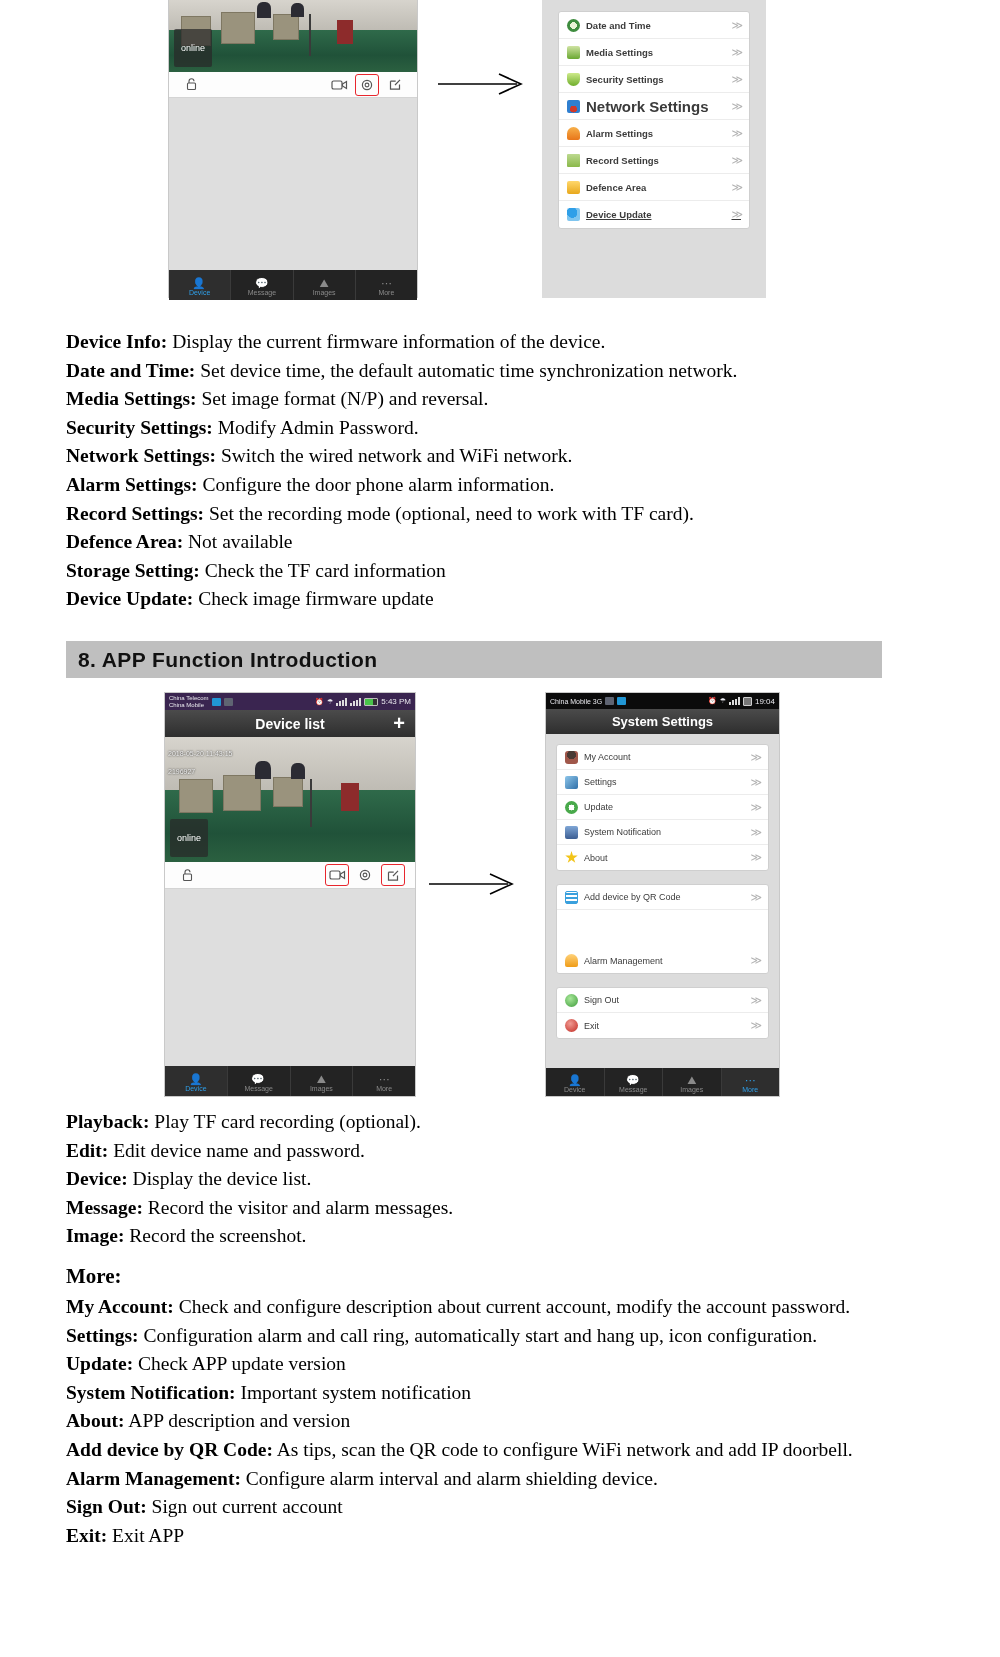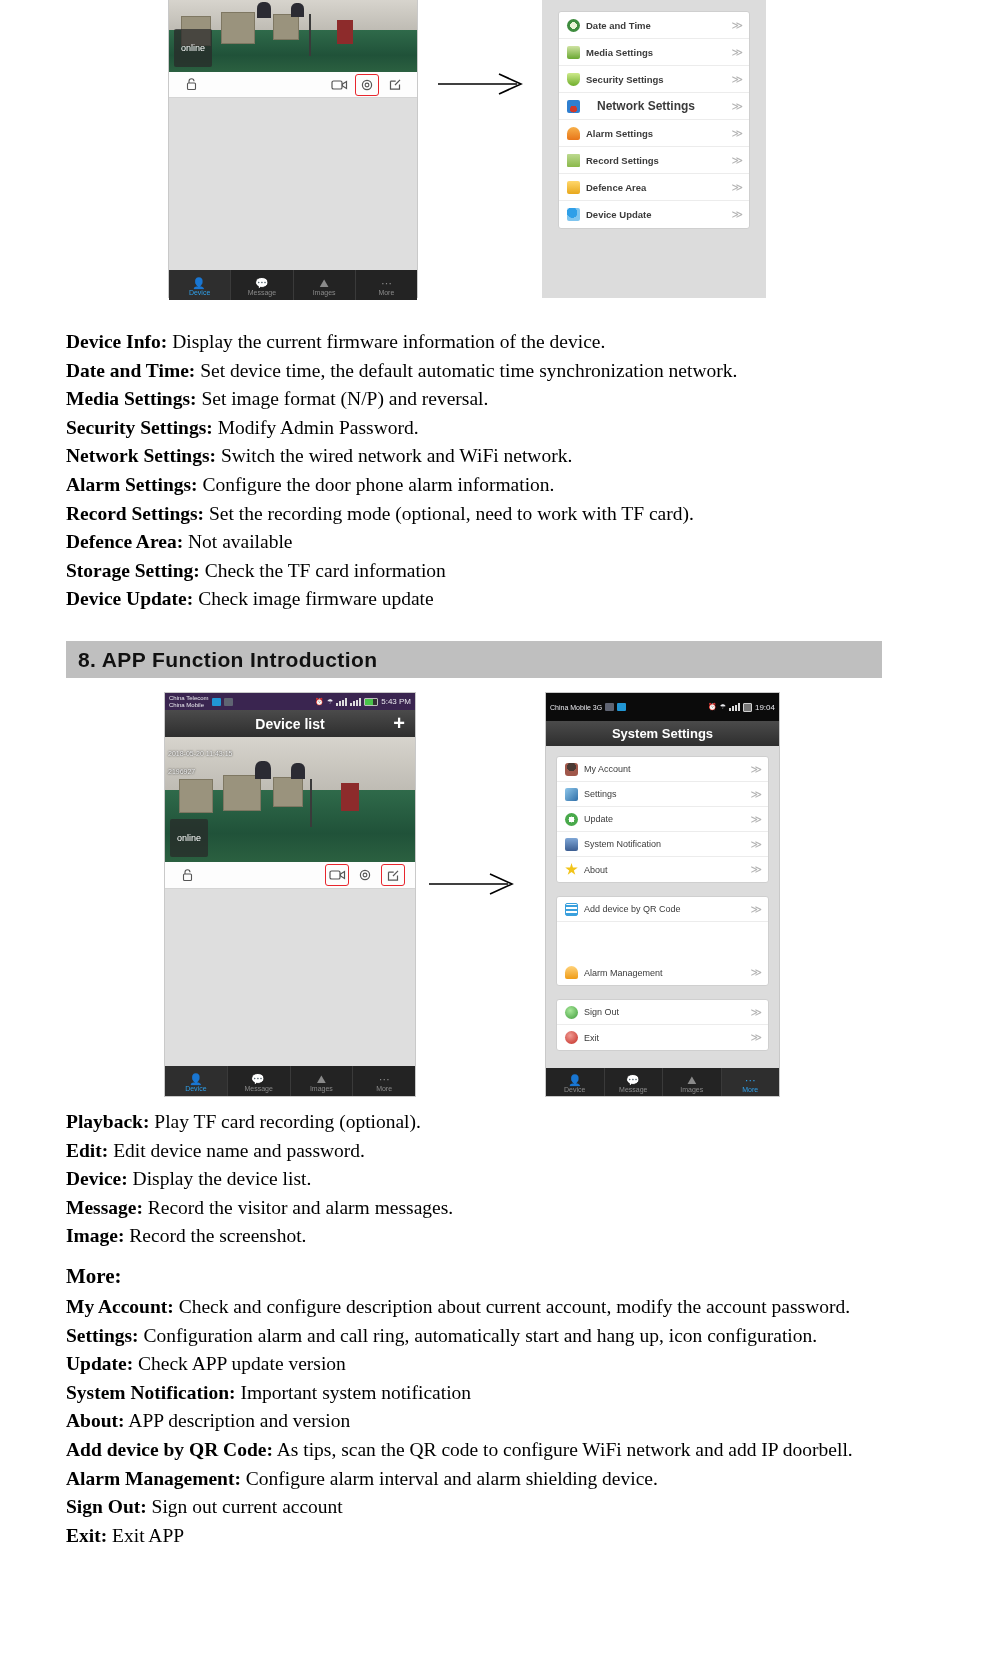--- a/index.html
+++ b/index.html
@@ -242,39 +242,39 @@
           <span class="lbl" style="font-size:9.5px;font-weight:bold;">Media Settings</span>
           <span class="chev">≫</span>
         </div>
         <div class="listrow" style="height:27px;">
           <span class="ico" style="background:linear-gradient(180deg,#cde98a,#6fae2c); border-radius:2px 2px 50% 50%;"></span>
           <span class="lbl" style="font-size:9.5px;font-weight:bold;">Security Settings</span>
           <span class="chev">≫</span>
         </div>
         <div class="listrow" style="height:27px;">
           <span class="ico" style="background:radial-gradient(circle at 50% 70%, #d0392b 30%, #2f7fd0 31%);"></span>
-          <span class="lbl" style="font-size:12px;font-weight:bold;margin-left:11px;">Network Settings</span>
+          <span class="lbl" style="font-size:15px;font-weight:bold;">Network Settings</span>
           <span class="chev">≫</span>
         </div>
         <div class="listrow" style="height:27px;">
           <span class="ico" style="background:linear-gradient(180deg,#f7b04a,#e8761a); border-radius:50% 50% 2px 2px;"></span>
           <span class="lbl" style="font-size:9.5px;font-weight:bold;">Alarm Settings</span>
           <span class="chev">≫</span>
         </div>
         <div class="listrow" style="height:27px;">
           <span class="ico" style="background:linear-gradient(180deg,#bcd98f,#8ab84a); border-radius:1px;"></span>
           <span class="lbl" style="font-size:9.5px;font-weight:bold;">Record Settings</span>
           <span class="chev">≫</span>
         </div>
         <div class="listrow" style="height:27px;">
           <span class="ico" style="background:linear-gradient(180deg,#ffd76b,#e8a81c); border-radius:2px;"></span>
           <span class="lbl" style="font-size:9.5px;font-weight:bold;">Defence Area</span>
           <span class="chev">≫</span>
         </div>
-        <div class="listrow" style="height:27px;">
+        <div class="listrow" style="height:27px;text-decoration:underline;">
           <span class="ico" style="background:radial-gradient(circle at 40% 35%, #2f9fe8 45%, #7fc5ef 46%); border-radius:2px;"></span>
           <span class="lbl" style="font-size:9.5px;font-weight:bold;">Device Update</span>
           <span class="chev">≫</span>
         </div>
       </div>
     </div>
   </div>
 
   <div class="para" style="left:66px; top:328px;">
     <b>Device Info:</b>
@@ -421,21 +421,21 @@
     </div>
 
     <div class="arrow" style="left:428px; top:872px;">
       <svg width="96" height="24" viewBox="0 0 96 24">
         <path d="M1 12 H80" stroke="#000" stroke-width="1.6" fill="none"></path>
         <path d="M62 2 L84 12 L62 22" stroke="#000" stroke-width="1.6" fill="none"></path>
       </svg>
     </div>
 
     <div class="phone" style="left:545px; top:692px; width:235px; height:405px; background:#dcdcdc;">
-      <div class="statusbar sb-black" style="height:28px;">
+      <div class="statusbar sb-black" style="height:16px;">
         <div class="sb-left">
           <span class="sb-carrier2">China Mobile 3G</span>
           <span class="sb-chip2"></span>
           <span class="sb-chip"></span>
         </div>
         <div class="sb-right">
           <span>⏰</span>
           <span>☂</span>
           <span class="sb-bars">
               <i></i>

